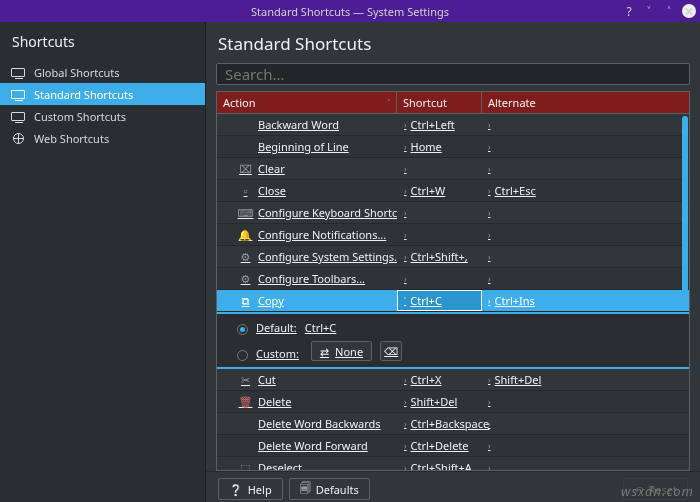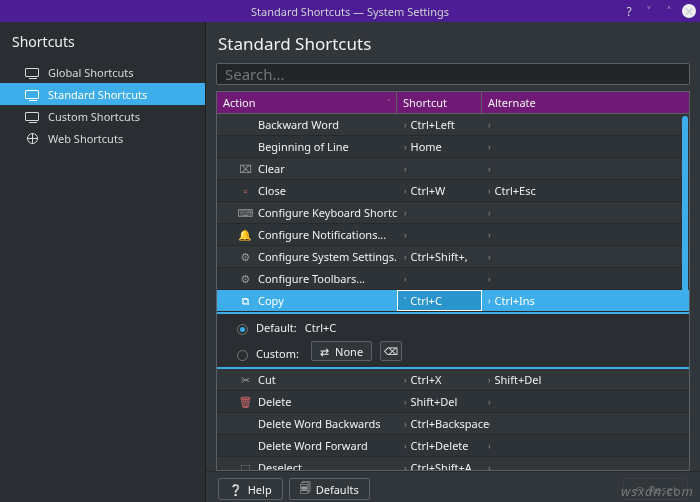--- a/index.html
+++ b/index.html
@@ -8,42 +8,42 @@
     .titlebar { height: 22px; background: #4c1d95; display: flex; align-items: center; justify-content: center; position: relative; }
     .titlebar-text { font-size: 11px; color: #cfd2d4; }
     .titlebar-controls { position: absolute; right: 4px; display: flex; gap: 6px; align-items: center; }
     .titlebar-controls span { width: 14px; height: 14px; display: flex; align-items: center; justify-content: center; color: #cfd2d4; cursor: pointer; font-size: 12px; }
     .close-circ { background: #eff0f1; color:#2a2e32; border-radius:50%; width:14px; height:14px; font-weight:bold; }
     
     .main-wrapper { display: flex; height: calc(100% - 22px); }
     
     .sidebar { width: 206px; background: #2a2e32; border-right: 1px solid #1b1e21; display: flex; flex-direction: column; }
     .sidebar-title { padding: 10px 12px 10px 12px; font-size: 14px; color: #eff0f1; }
-    .sidebar-item { display: flex; align-items: center; gap: 8px; padding: 4px 24px; height: 22px; cursor: pointer; color: #d6d9db; }
+    .sidebar-item { display: flex; align-items: center; gap: 8px; padding: 4px 10px; height: 22px; cursor: pointer; color: #d6d9db; }
     .sidebar-item.selected { background: #3daee9; color: #fff; }
     .sidebar-icon { width: 16px; height:12px; display:flex; align-items:center; justify-content:center; }
     .kbd-icon { width:14px; height:9px; border:1px solid currentColor; border-radius:1px; position:relative; }
     .kbd-icon::after { content:""; position:absolute; bottom:-3px; left:3px; width:8px; height:1px; background:currentColor; }
     .globe-icon { width:11px; height:11px; border:1px solid currentColor; border-radius:50%; position:relative; }
     .globe-icon::before { content:""; position:absolute; left:4px; top:-1px; width:1px; height:11px; background:currentColor; }
     .globe-icon::after { content:""; position:absolute; top:4px; left:-1px; height:1px; width:11px; background:currentColor; }
     
     .content { flex: 1; display: flex; flex-direction: column; background: #31363b; }
     .content-header { padding: 10px 12px 8px 12px; font-size: 17px; color: #eff0f1; }
     .search-box { margin: 0 10px 6px 10px; }
     .search-box input { width: 100%; height: 22px; background: #232629; border: 1px solid #5c6165; color: #888; padding: 0 8px; font-size: 15px; border-radius: 2px; }
     
     .table-wrapper { margin: 0 10px; border: 1px solid #5c6165; display: flex; flex-direction: column; height: 380px; position:relative; }
-    .table-header { display: flex; background: #701a75; border-bottom: 1px solid #5c6165; height: 22px; flex-shrink:0; }
+    .table-header { display: flex; background: #7f1d1d; border-bottom: 1px solid #5c6165; height: 22px; flex-shrink:0; }
     .col-action { width: 180px; border-right: 1px solid #5c6165; padding: 3px 6px; display:flex; align-items:center; justify-content:space-between; }
     .col-shortcut { width: 85px; border-right: 1px solid #5c6165; padding: 3px 6px; display:flex; align-items:center; }
     .col-alternate { flex: 1; padding: 3px 6px; display:flex; align-items:center; }
     .chev { font-size:9px; color:#aaa; }
     
-    .table-body { flex:1; overflow:hidden; position:relative; }
+    .table-body { flex:1; overflow:hidden; position:relative;text-decoration:underline; }
     .rows { position:relative; }
     .row { display: flex; height: 22px; background: #31363b; border-bottom: 1px solid #25292c; }
     .row:nth-child(even) { background: #2e3338; }
     .row.selected { background: #3daee9; color: #fff; }
     .row .cell-action { width: 180px; padding: 3px 4px 3px 22px; display:flex; align-items:center; gap:6px; white-space:nowrap; overflow:hidden; }
     .row .cell-shortcut { width: 85px; padding: 3px 6px; display:flex; align-items:center; gap:4px; border-left:1px solid rgba(0,0,0,0); }
     .row.selected .cell-shortcut.sel-box { background:#2a94cd; border:1px solid #fff; }
     .row .cell-alternate { flex:1; padding: 3px 6px; display:flex; align-items:center; gap:4px; position:relative; }
     .chevr { font-size:8px; color:#999; }
     .row.selected .chevr { color:#fff; }

